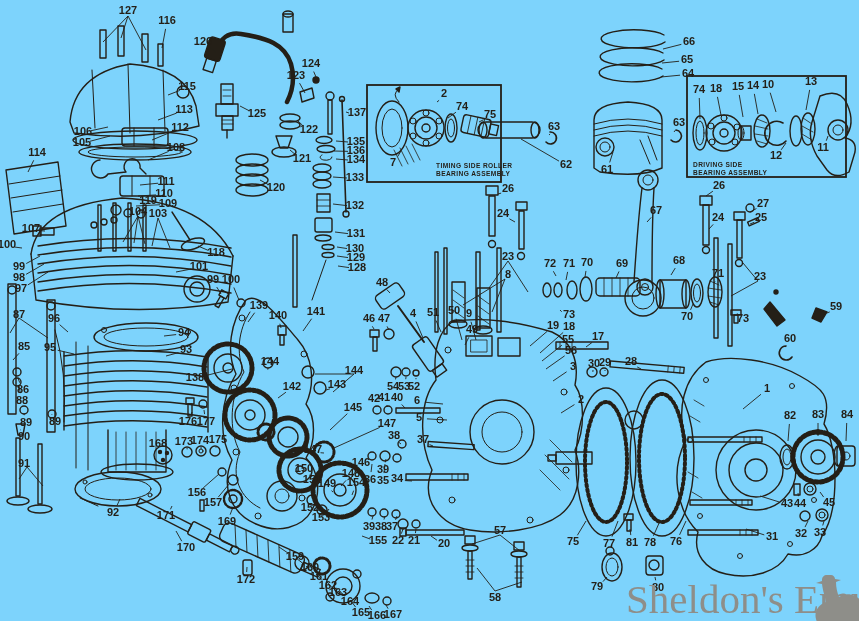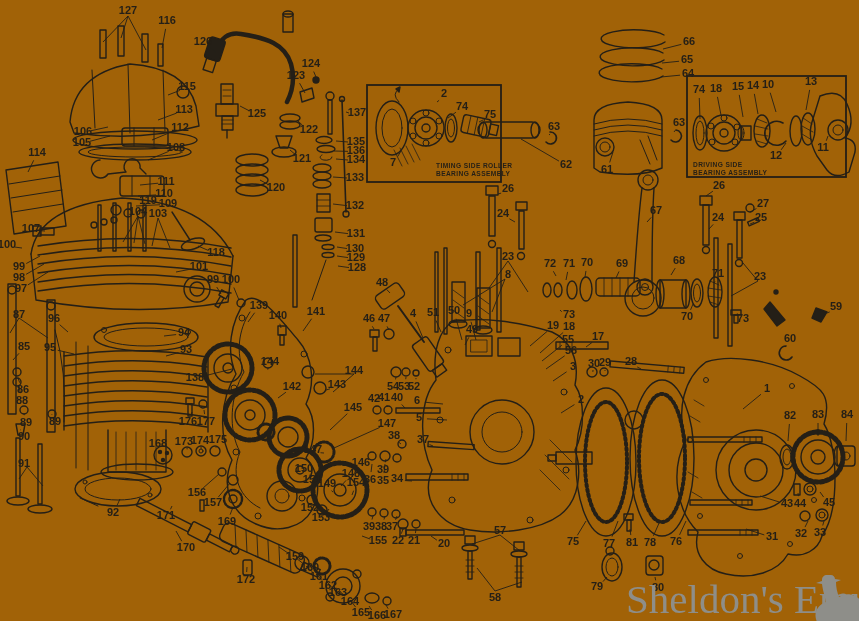--- a/index.html
+++ b/index.html
@@ -1,16 +1,16 @@
 <!DOCTYPE html>
 <html><head>
 <meta charset="utf-8">
 <style>
   html,body{margin:0;padding:0;background:#888;}
-  .stage{position:relative;width:859px;height:621px;background:#a16207;overflow:hidden;
+  .stage{position:relative;width:859px;height:621px;background:#7dd3fc;overflow:hidden;
          font-family:"Liberation Sans",sans-serif;}
   svg{position:absolute;left:0;top:0;}
   text{user-select:none;}
 </style>
 </head>
 <body>
 
 <div class="stage">
 <svg id="art" width="859" height="621" viewBox="0 0 859 621">
   <defs>

